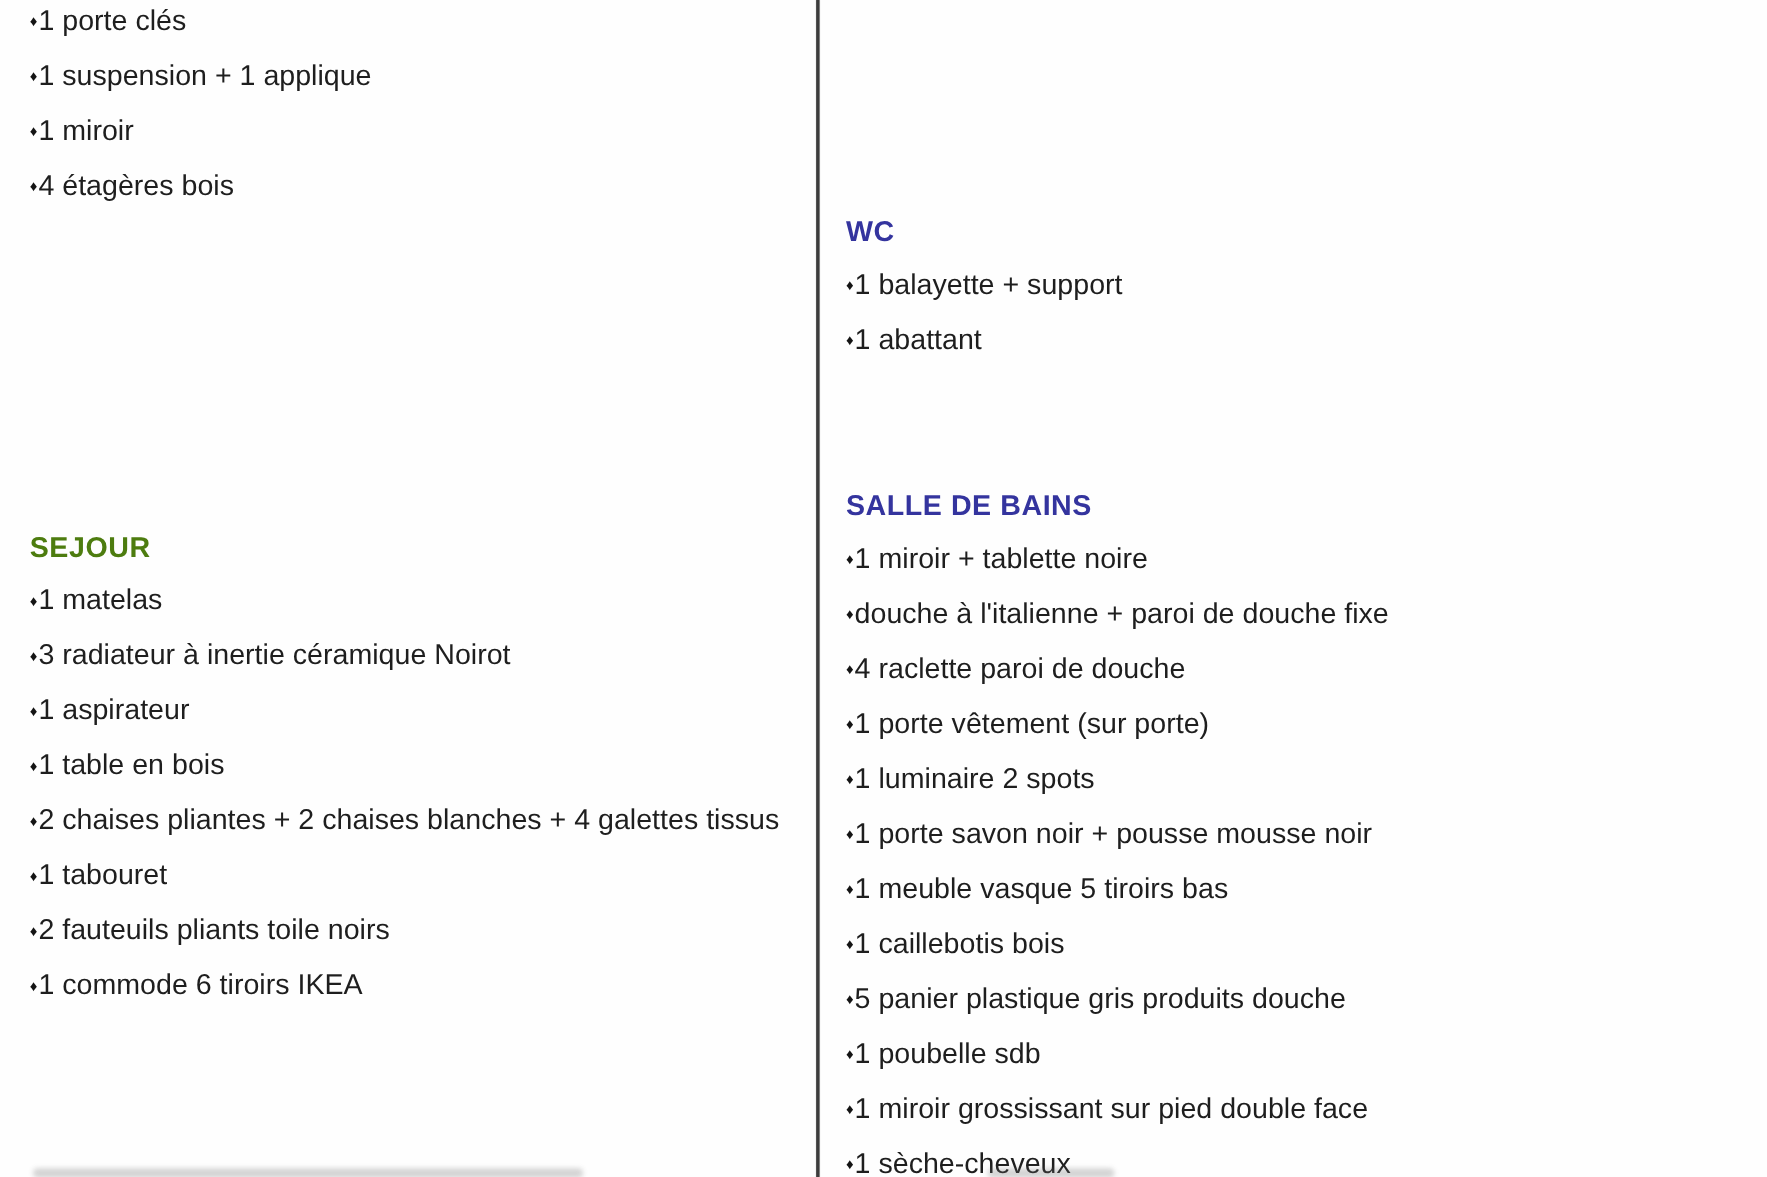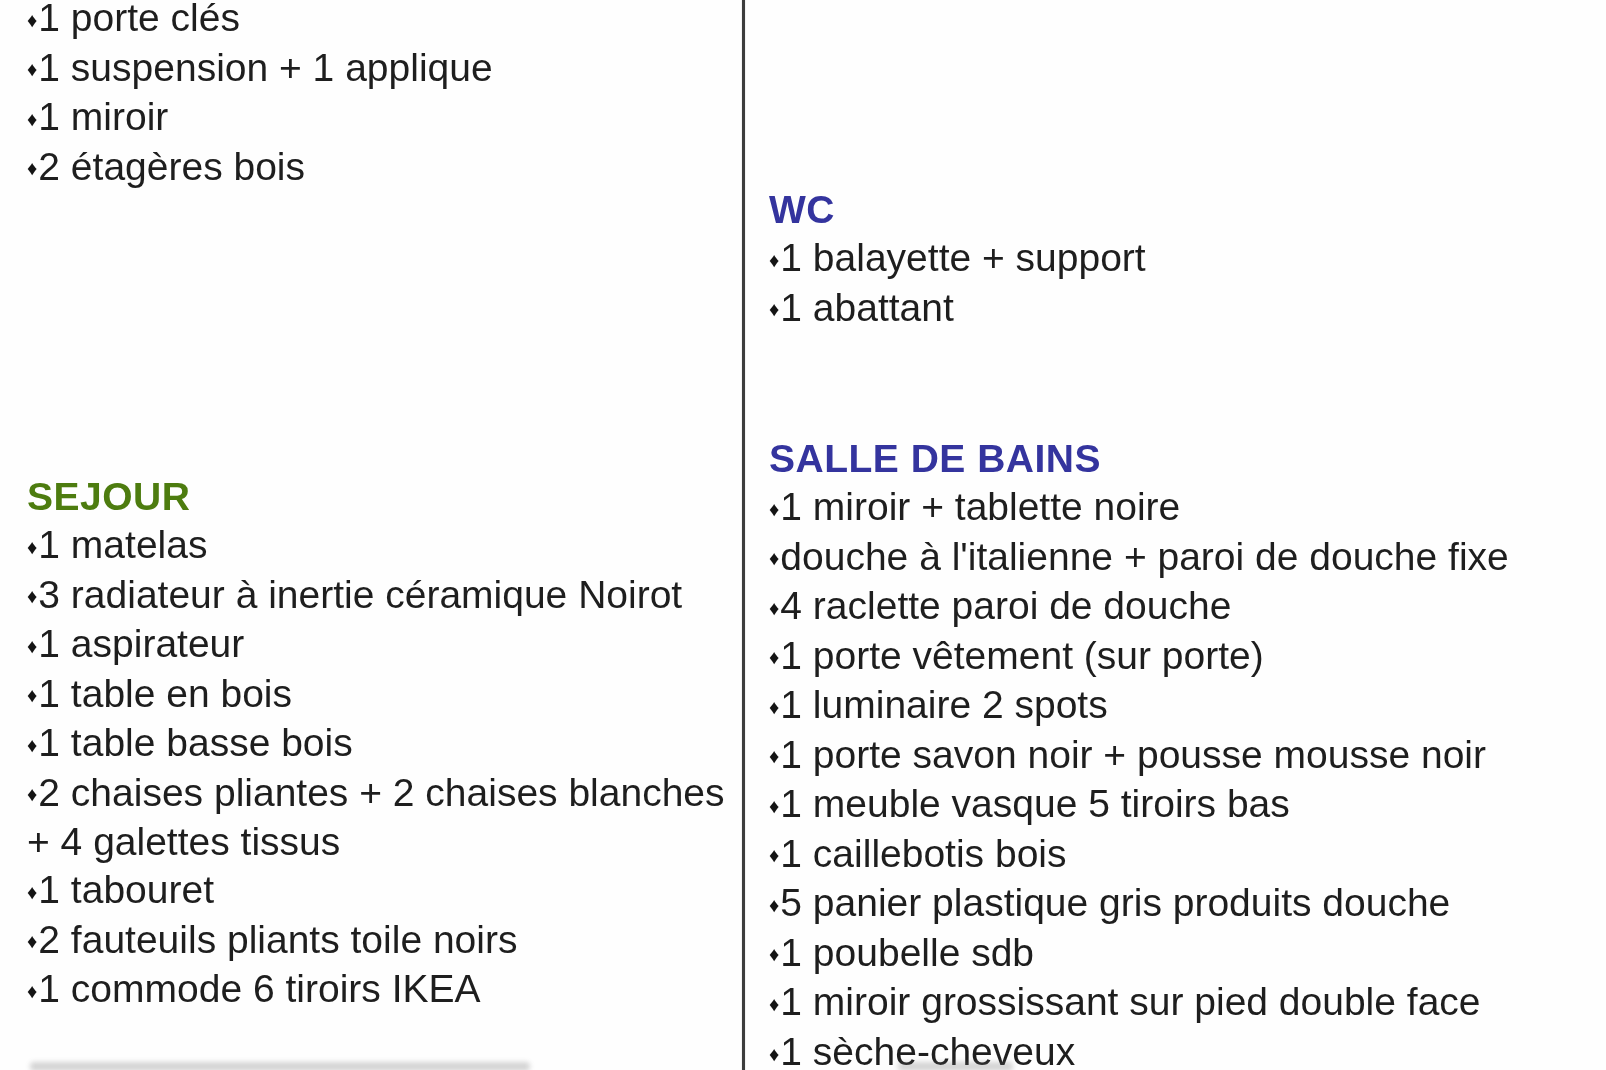--- a/index.html
+++ b/index.html
@@ -8,21 +8,21 @@
     background: #ffffff;
   }
   .page {
     position: relative;
     width: 1606px;
     height: 1070px;
     background: #fefefe;
     overflow: hidden;
     font-family: "Liberation Sans", sans-serif;
     color: #1e1e1e;
-    font-size: 39px;
+    font-size: 26px;
     line-height: 48px;
   }
   .divider {
     position: absolute;
     top: 0;
     bottom: 0;
     width: 3px;
     background: #3c3c3c;
     box-shadow: 0 0 1px #888;
   }
@@ -63,37 +63,36 @@
   <div class="divider" style="left:742px;"></div>
 
   <div class="section col-left" style="top:-6px;">
 
       <div class="item"><span class="bullet">♦</span><span>1 porte clés</span></div>
 
       <div class="item"><span class="bullet">♦</span><span>1 suspension + 1 applique</span></div>
 
       <div class="item"><span class="bullet">♦</span><span>1 miroir</span></div>
 
-      <div class="item"><span class="bullet">♦</span><span>2 étagères bois</span></div>
+      <div class="item"><span class="bullet">♦</span><span>4 étagères bois</span></div>
     </div>
 
   <div class="section col-left" style="top:473px;">
     <div class="heading" style="color:#4d7c0f;">SEJOUR</div>
     <div>
 
 
         <div class="item"><span class="bullet">♦</span><span>1 matelas</span></div>
 
         <div class="item"><span class="bullet">♦</span><span>3 radiateur à inertie céramique Noirot</span></div>
 
         <div class="item"><span class="bullet">♦</span><span>1 aspirateur</span></div>
 
         <div class="item"><span class="bullet">♦</span><span>1 table en bois</span></div>
 
-        <div class="item"><span class="bullet">♦</span><span>1 table basse bois</span></div>
 
         <div class="item"><span class="bullet">♦</span><span>2 chaises pliantes + 2 chaises blanches + 4 galettes tissus</span></div>
 
         <div class="item"><span class="bullet">♦</span><span>1 tabouret</span></div>
 
         <div class="item"><span class="bullet">♦</span><span>2 fauteuils pliants toile noirs</span></div>
 
         <div class="item"><span class="bullet">♦</span><span>1 commode 6 tiroirs IKEA</span></div>
       </div>
   </div>

